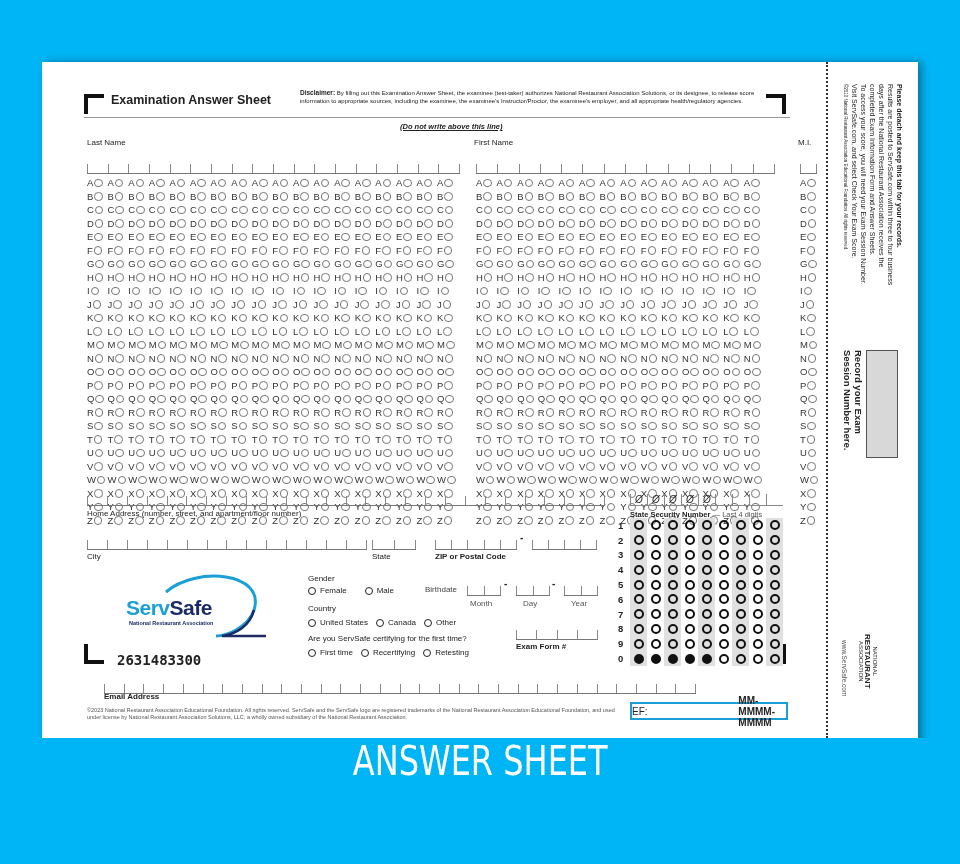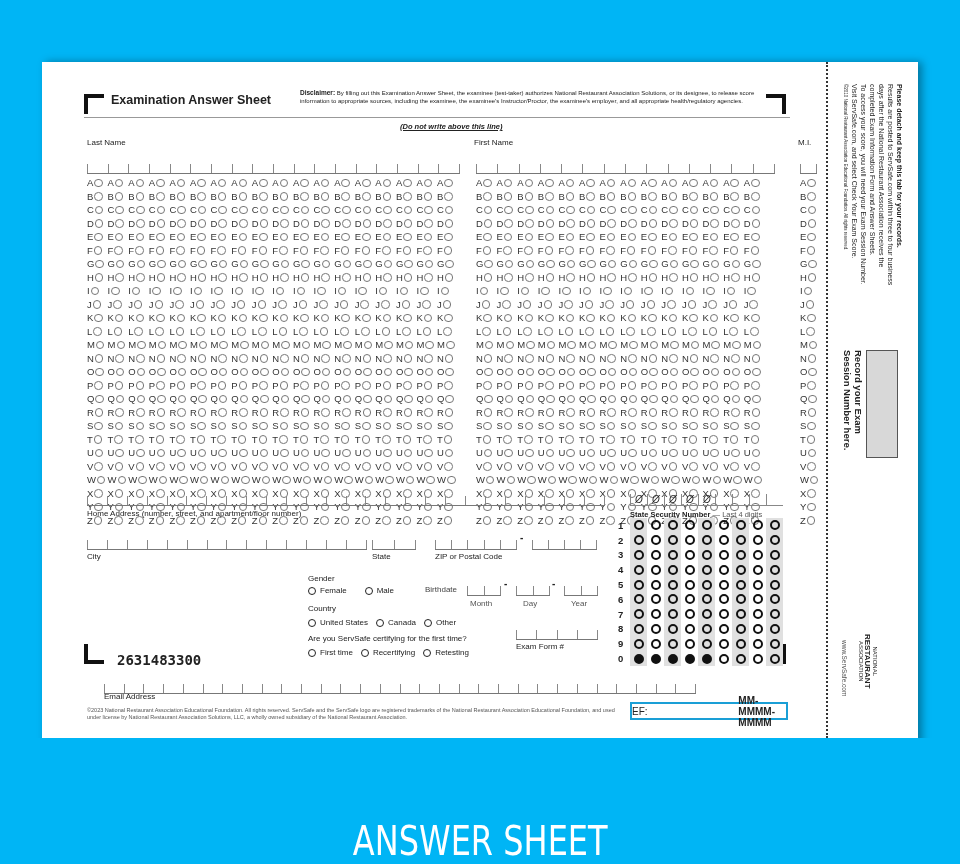--- a/index.html
+++ b/index.html
@@ -1,36 +1,36 @@
 <!DOCTYPE html>
 <html><head>
 <meta charset="utf-8">
 <style>
   * { box-sizing: border-box; margin: 0; padding: 0; }
   html, body { width: 960px; height: 864px; overflow: hidden; }
   body { background: #00b5f5; font-family: "Liberation Sans", sans-serif; position: relative; color: #222; }
   .top-band { position: absolute; left: 0; top: 0; width: 960px; height: 62px; background: #00b5f5; }
   .sheet { position: absolute; left: 42px; top: 62px; width: 876px; height: 845px; background: #fff; box-shadow: 4px 0 8px rgba(0,0,0,0.35); }
-  .bottom-band { position: absolute; left: 0; top: 738px; width: 960px; height: 126px; background: #00b5f5; display: flex; align-items: flex-end; justify-content: center; }
+  .bottom-band { position: absolute; left: 0; top: 738px; width: 960px; height: 126px; background: #00b5f5; display: flex; align-items: flex-start; justify-content: center; }
   .bottom-band .caption { color: #fff; font-family: "DejaVu Sans", sans-serif; font-size: 40px; letter-spacing: 0px; transform: scaleX(0.8); font-weight: normal; }
 
   .abs { position: absolute; }
   .corner { position: absolute; width: 20px; height: 20px; border-color: #111; border-style: solid; border-width: 0; }
   .c-tl { border-top-width: 4px; border-left-width: 4px; }
   .c-tr { border-top-width: 4px; border-right-width: 4px; }
   .c-bl { border-bottom-width: 4px; border-left-width: 4px; }
   .c-br { border-bottom-width: 4px; border-right-width: 4px; }
 
   .title { font-weight: bold; font-size: 12.5px; }
   .disclaimer { font-size: 6px; line-height: 7.5px; width: 470px; }
   .disclaimer b { font-weight: bold; font-size: 6.5px; }
   .hr { position: absolute; height: 1px; background: #999; }
   .note { font-size: 7.5px; font-style: italic; font-weight: bold; text-decoration: underline; }
   .lbl { font-size: 8px; }
-  .lbl-b { font-size: 8px; font-weight: normal; }
+  .lbl-b { font-size: 8px; font-weight: bold; }
 
   .tickrow { position: absolute; height: 10px; display: flex; border-bottom: 1px solid #777; }
   .tickrow span { flex: 1; border-left: 1px solid #888; }
   .tickrow span:last-child { border-right: 1px solid #888; }
 
   .grid { position: absolute; display: flex; }
   .gcol { display: flex; flex-direction: column; }
   .gcell { height: 13.5px; display: flex; align-items: center; font-size: 9.5px; color: #333; width: 20.6px; }
   .gcell .bub { display: inline-block; width: 8.5px; height: 8.5px; border: 1px solid #777; border-radius: 50%; margin-left: 1px; }
 
@@ -3679,20 +3679,28 @@
     </div>
   <div class="abs lbl-b" style="left:393px;top:490px;">ZIP or Postal Code</div>
   <div class="dash" style="left:478px;top:470px;">-</div>
   <div class="tickrow" id="tr-zip4" style="left:490px;top:478px;width:65px;">
       <span></span>
       <span></span>
       <span></span>
       <span></span>
     </div>
 
+  <div class="abs" style="left:84px;top:508px;width:150px;height:70px;">
+    <svg width="150" height="70" viewBox="0 0 150 70">
+      <path d="M40 22 C70 -4 140 2 128 40 C122 58 100 66 90 66" fill="none" stroke="#1a9fd6" stroke-width="3"></path>
+      <path d="M128 40 C124 56 110 64 96 66 L140 66" fill="none" stroke="#1c2a66" stroke-width="2.5"></path>
+    </svg>
+    <div class="abs" style="left:0;top:26px;font-size:21px;font-weight:bold;letter-spacing:-0.5px;"><span style="color:#1a9fd6;">Serv</span><span style="color:#1c2a66;">Safe</span></div>
+    <div class="abs" style="left:3px;top:50px;font-size:5.5px;color:#1c2a66;font-weight:bold;">National Restaurant Association</div>
+  </div>
   <div class="abs" style="left:75px;top:590px;font-family:'DejaVu Sans Mono',monospace;font-size:14px;font-weight:bold;">2631483300</div>
 
   <div class="abs lbl" style="left:266px;top:512px;">Gender</div>
   <div class="abs" style="left:266px;top:524px;display:flex;">
     <span class="radio" style="margin-right:18px;">
         <i></i>
         <span>Female</span>
       </span>
     <span class="radio">
         <i></i>

